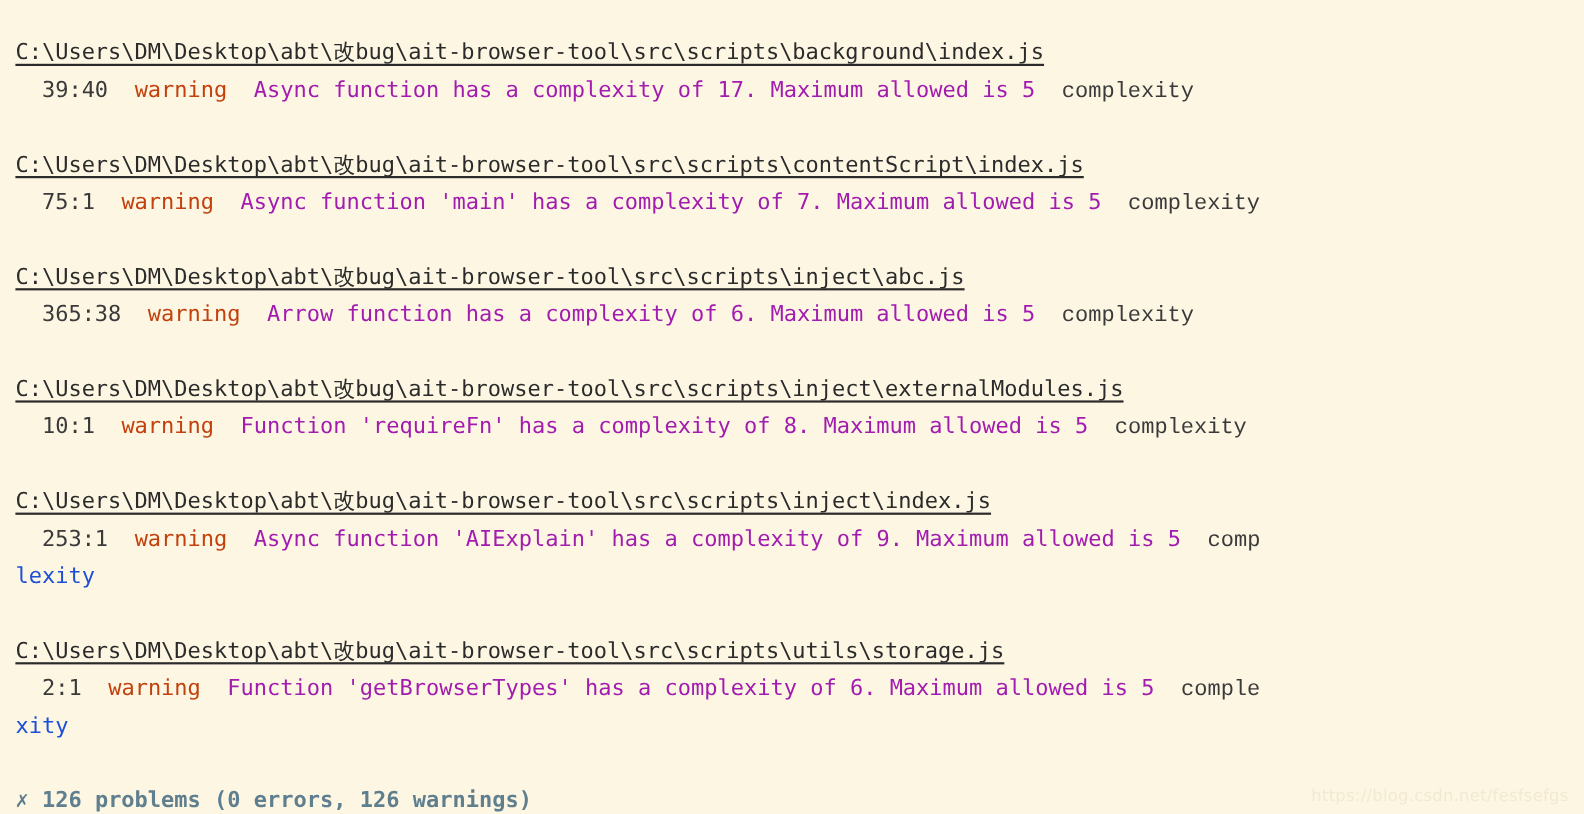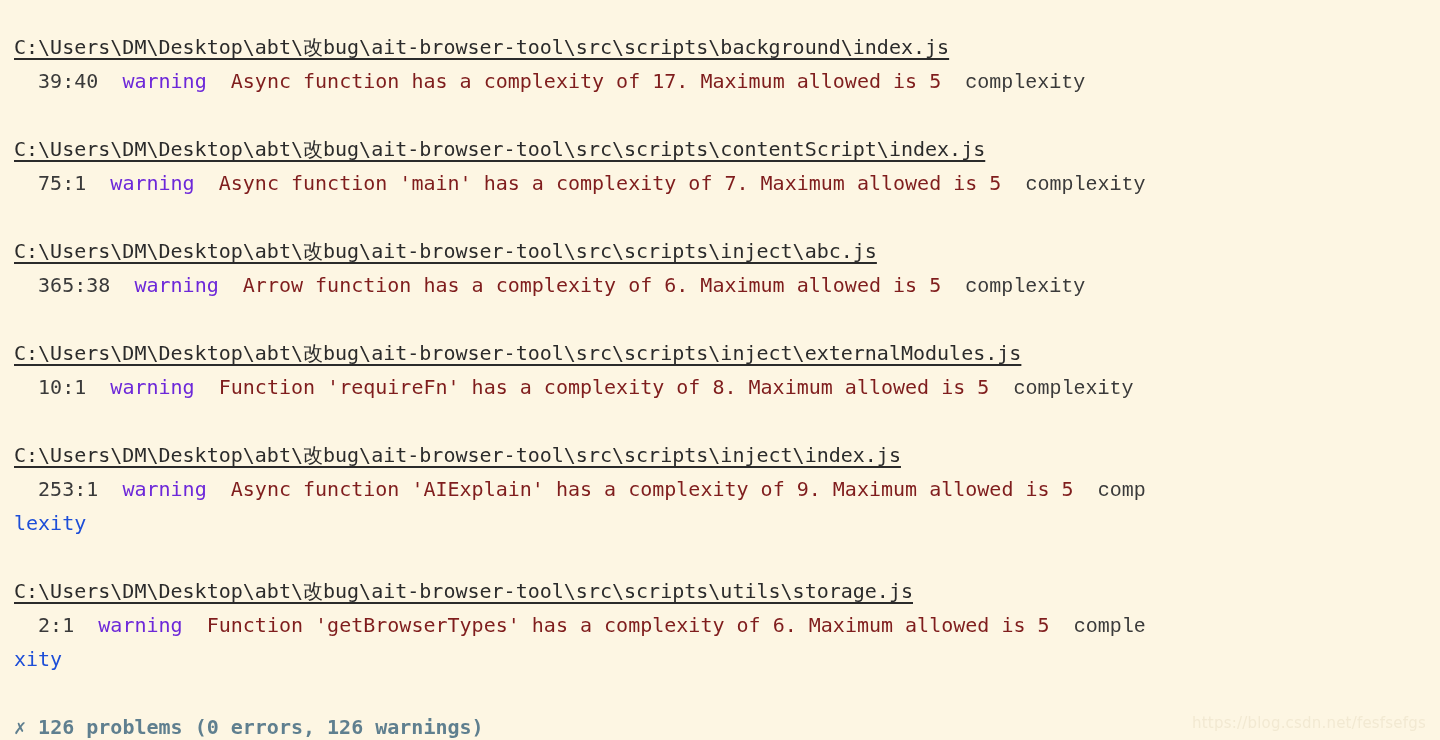--- a/index.html
+++ b/index.html
@@ -44,24 +44,24 @@
     text-decoration: underline;
     text-underline-offset: 4px;
     text-decoration-thickness: 2px;
   }
   
   .loc {
     color: #3a3a3a;
     margin-top: 24px;
   }
   .sev-warning {
-    color: #6d28d9;
+    color: #c2410c;
   }
   .msg {
-    color: #7f1d1d;
+    color: #a21caf;
     text-align: right;
   }
   .rule {
     color: #3a3a3a;
     font-family: Liberation Mono, monospace;
   }
   .wrap-cont {
     color: #1d4ed8;
   }
   .summary {

